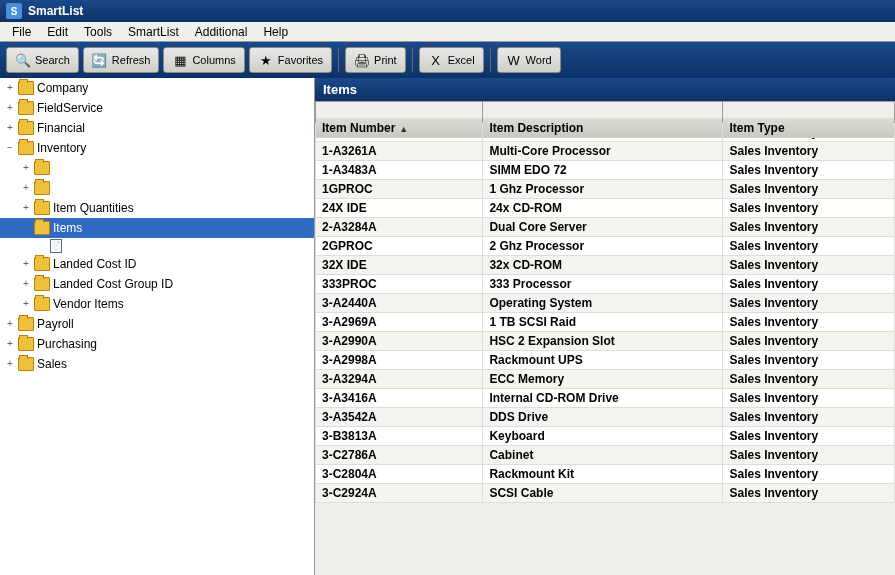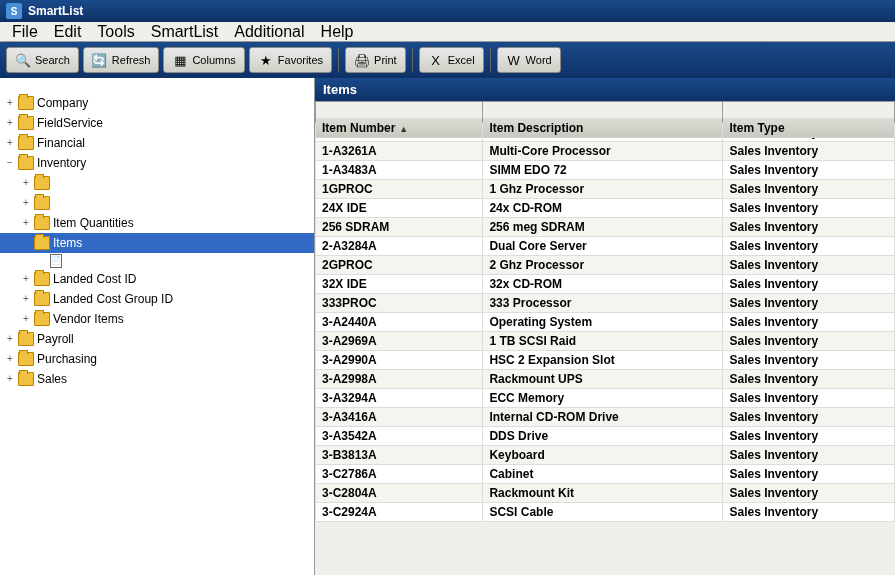--- a/index.html
+++ b/index.html
@@ -27,21 +27,21 @@
     #menu-bar {
       background: #f0f0ea;
       height: 20px;
       display: flex;
       align-items: center;
       border-bottom: 1px solid #999;
       padding: 0 4px;
     }
     .menu-item {
       padding: 2px 8px;
-      font-size: 16px;
+      font-size: 12px;
       cursor: pointer;
       color: #000;
     }
 
     
     #toolbar {
       background: linear-gradient(to bottom, #1a4a8a, #0d3166);
       height: 36px;
       display: flex;
       align-items: center;
@@ -75,21 +75,21 @@
       background: #d4d0c8;
     }
 
     
     #sidebar {
       width: 315px;
       background: #fff;
       border-right: 1px solid #999;
       overflow-y: auto;
       overflow-x: hidden;
-      padding: 15px 0;
+      padding: 0 0;
     }
     .tree-item {
       display: flex;
       align-items: center;
       padding: 1px 0;
       cursor: pointer;
       white-space: nowrap;
       font-size: 12px;
       line-height: 18px;
     }
@@ -372,25 +372,20 @@
               <td>1GPROC</td>
               <td>1 Ghz Processor</td>
               <td>Sales Inventory</td>
             </tr>
             <tr>
               <td>24X IDE</td>
               <td>24x CD-ROM</td>
               <td>Sales Inventory</td>
             </tr>
             <tr>
-              <td>256 SDRAM</td>
-              <td>256 meg SDRAM</td>
-              <td>Sales Inventory</td>
-            </tr>
-            <tr>
               <td>2-A3284A</td>
               <td>Dual Core Server</td>
               <td>Sales Inventory</td>
             </tr>
             <tr>
               <td>2GPROC</td>
               <td>2 Ghz Processor</td>
               <td>Sales Inventory</td>
             </tr>
             <tr>

